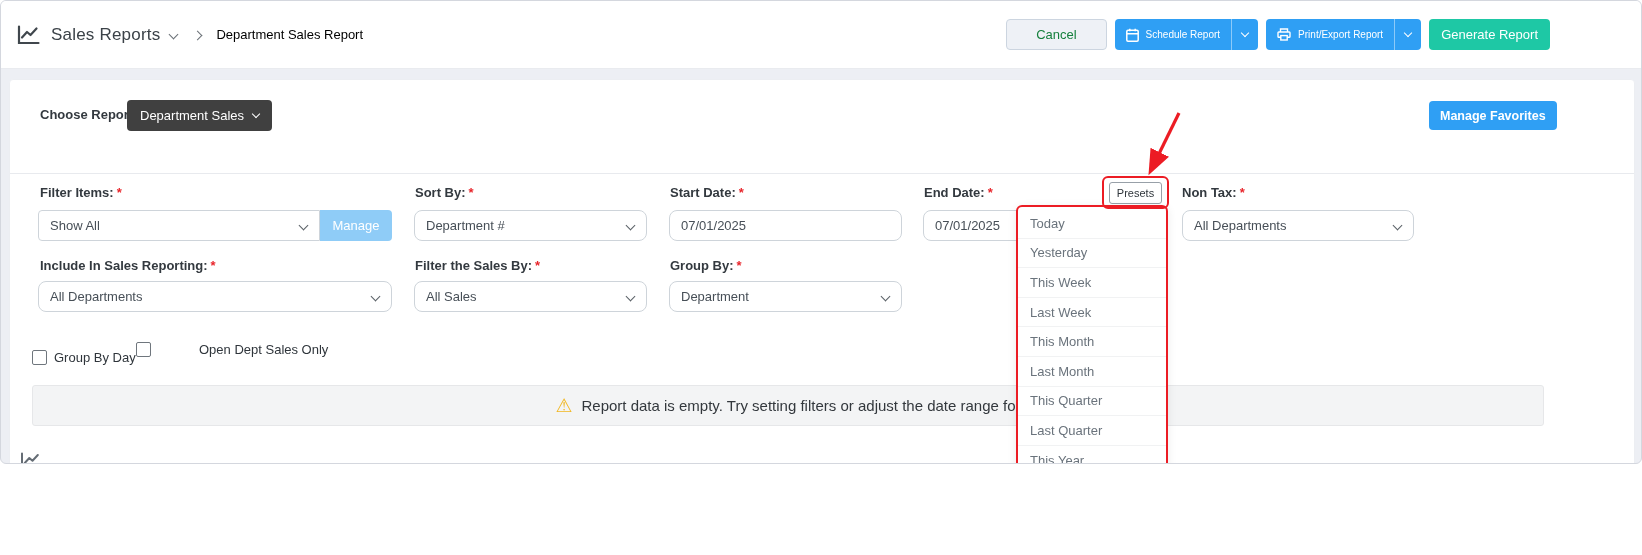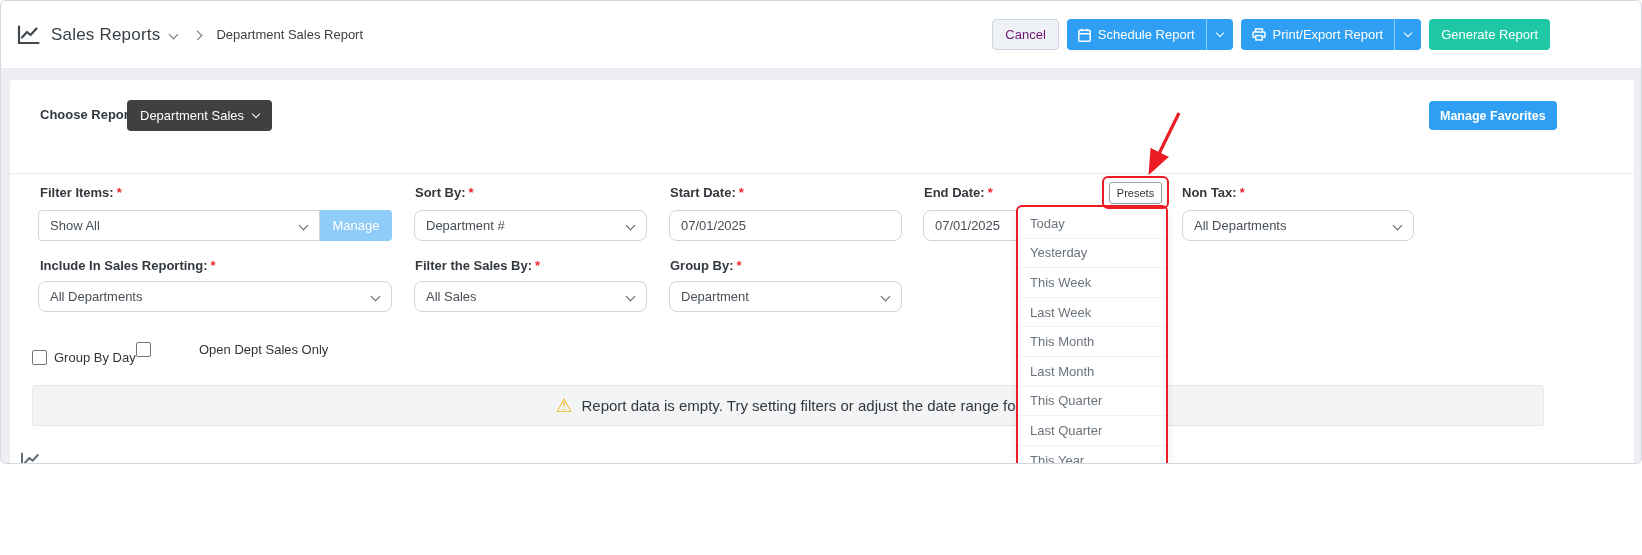--- a/index.html
+++ b/index.html
@@ -8,34 +8,34 @@
   .page { position: relative; width: 1642px; height: 464px; background: #edeff4;
           border: 1px solid #d4d7de; border-radius: 6px; overflow: hidden; }
 
   
   .topbar { position: absolute; top: 0; left: 0; right: 0; height: 68px; background: #fff; border-bottom: 1px solid #e9ebef; }
   .topbar-left { position: absolute; left: 16px; top: 0; height: 100%; display: flex; align-items: center; }
   .app-icon { display: flex; margin-right: 11px; }
   .page-title { font-size: 17px; color: #3b4248; letter-spacing: .2px; }
   .title-caret { margin: 3px 0 0 10px; display: flex; }
   .crumb-sep { margin: 1px 15px 0 17px; display: flex; }
-  .crumb { font-size: 13px; color: #404040; }
+  .crumb { font-size: 13px; color: #000000; }
 
   .chevron { display: inline-block; width: 7px; height: 7px; border-right: 1.6px solid #6a7076; border-bottom: 1.6px solid #6a7076; }
   .chevron.down { transform: rotate(45deg); margin-top: -3px; }
   .chevron.right { transform: rotate(-45deg); }
   .chevron.white { border-color: #fff; width: 6px; height: 6px; }
 
   .topbar-actions { position: absolute; right: 91px; top: 18px; display: flex; gap: 8px; }
   .btn { height: 31px; display: inline-flex; align-items: center; justify-content: center; border-radius: 4px;
          font-size: 13px; white-space: nowrap; cursor: pointer; border: none; font-family: inherit; }
-  .btn-light { background: #eef1f6; border: 1px solid #ccd5e0; color: #701a75; padding: 0 12px; }
+  .btn-light { background: #eef1f6; border: 1px solid #ccd5e0; color: #15803d; padding: 0 29px; }
   .btn-primary { background: #2f9ff4; color: #fff; }
   .btn-success { background: #1ec8a5; color: #fff; padding: 0 12px; text-align: center; }
-  .btn-split { padding: 0; font-size: 13px; }
+  .btn-split { padding: 0; font-size: 10px; }
   .btn-split .main { display: flex; align-items: center; gap: 7px; padding: 0 11px; }
   .btn-split .divider { width: 1px; align-self: stretch; background: rgba(255,255,255,.45); }
   .btn-split .caret { padding: 0 10px; display: flex; align-items: center; height: 100%; }
 
   
   .card { position: absolute; left: 8px; top: 78px; width: 1626px; height: 452px;
           background: #fff; border: 1px solid #eceef2; border-radius: 4px; }
   .card-divider { position: absolute; left: 0; right: 0; top: 93px; height: 1px; background: #e8eaee; }
 
   .flabel { position: absolute; font-size: 13px; font-weight: bold; color: #33393f; }

